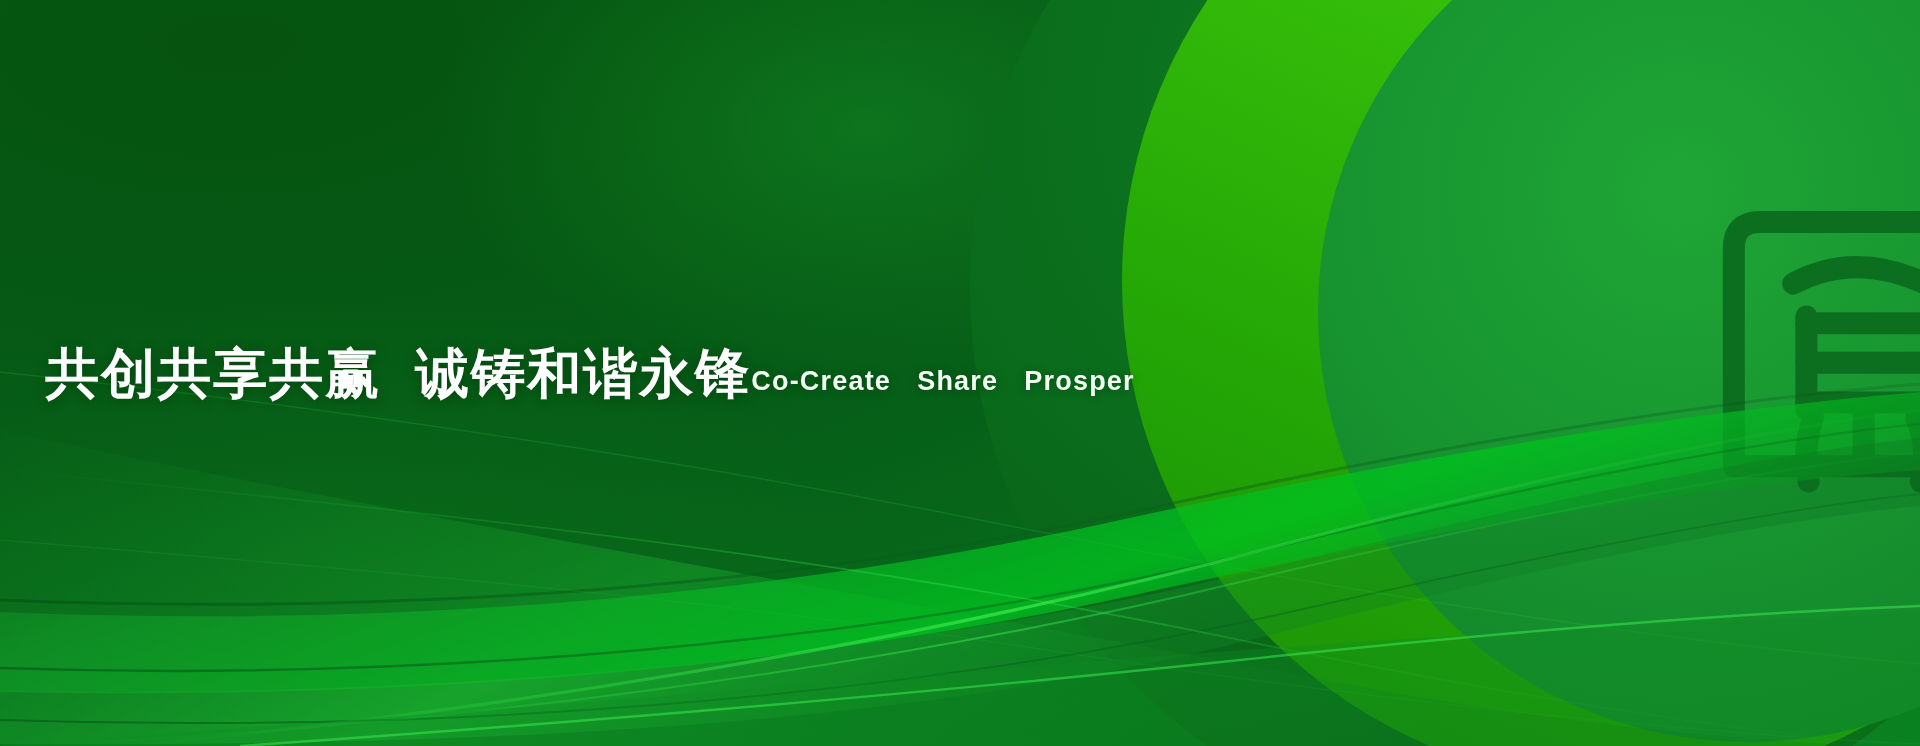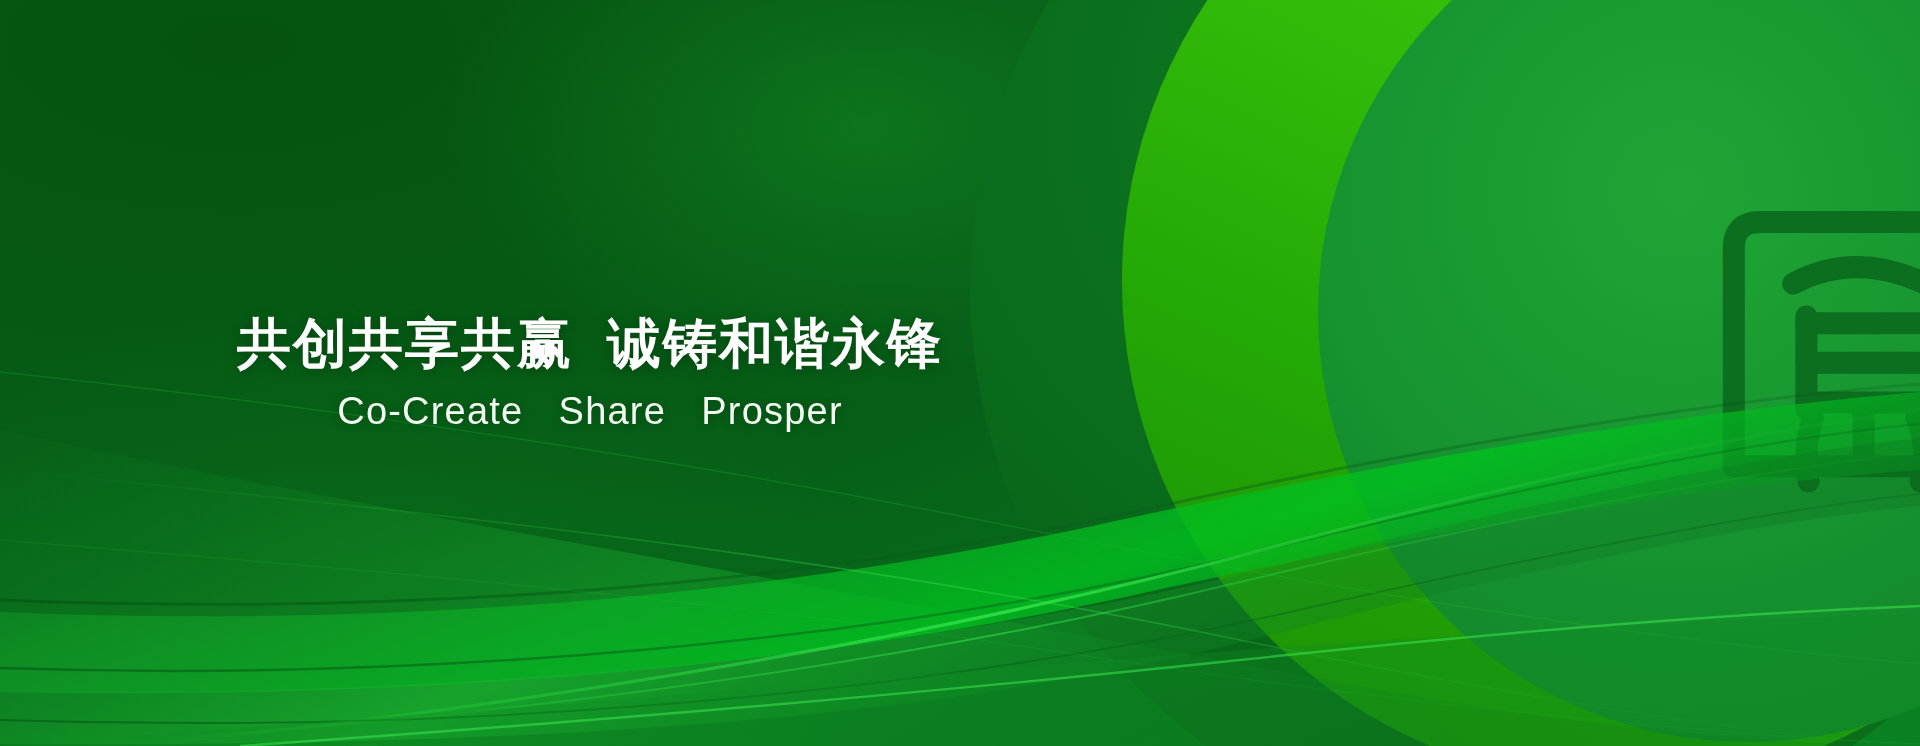--- a/index.html
+++ b/index.html
@@ -54,38 +54,38 @@
   .wm svg{width:100%;height:100%;display:block;}
 
   
   .waves{position:absolute;left:0;bottom:0;width:100%;height:100%;pointer-events:none;}
   .waves svg{width:100%;height:100%;display:block;}
 
   
   .lockup{
     position:absolute;
     left:0;top:0;width:1180px;height:746px;
-    display:flex;flex-direction:column;
+    display:flex;
     align-items:center;justify-content:center;
     z-index:20;
   }
   .title-cn{
     color:#ffffff;
     font-size:54px;
     font-weight:bold;
     letter-spacing:2px;
     line-height:1.12;
     white-space:pre;
     text-shadow:0 2px 12px rgba(0,30,0,.40);
     margin:0;
   }
   .title-en{
     color:#f2fff2;
-    font-size:38px;
-    font-weight:normal;
+    font-size:27px;
+    font-weight:bold;
     letter-spacing:1.2px;
     white-space:pre;
     margin:16px 0 0 0;
     text-shadow:0 1px 8px rgba(0,30,0,.35);
   }
 </style>
 </head>
 <body>
 
 <div id="banner">

